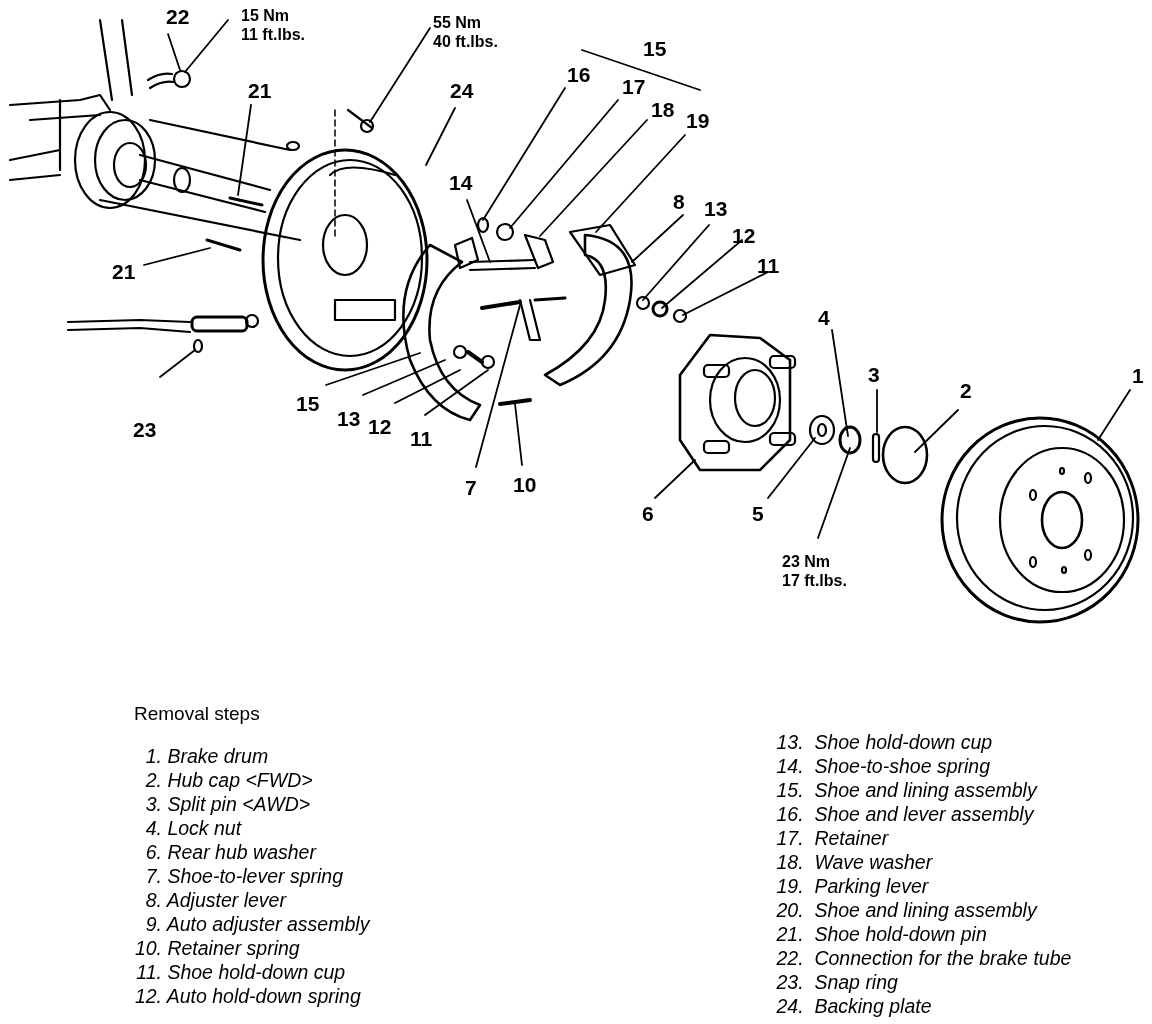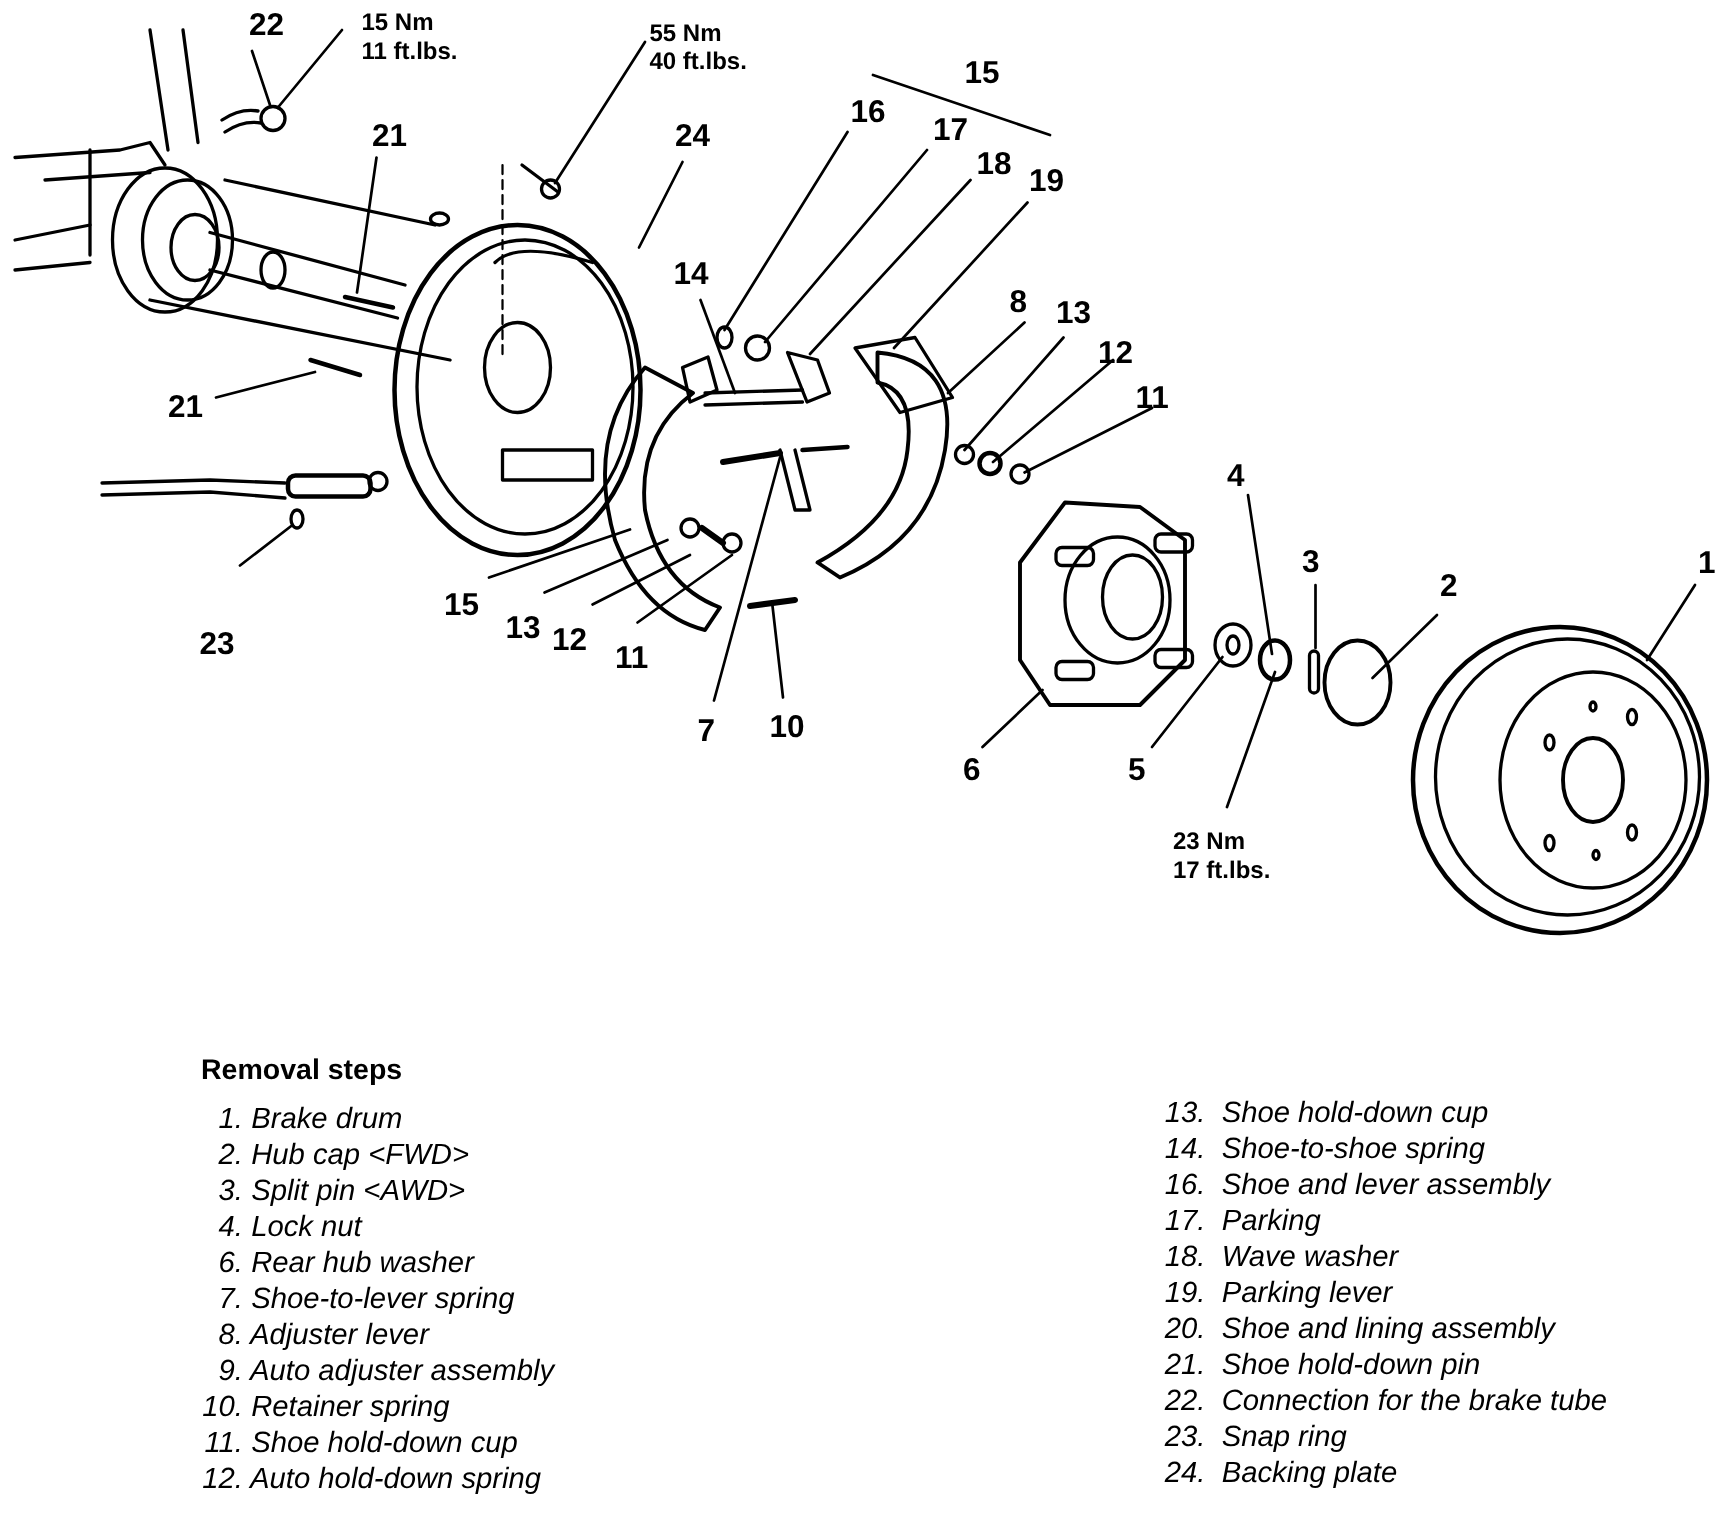--- a/index.html
+++ b/index.html
@@ -2,21 +2,21 @@
 <html><head>
 <meta charset="utf-8">
 <style>
   html, body { margin: 0; padding: 0; background: #ffffff; }
   body { width: 1152px; height: 1024px; position: relative; overflow: hidden;
          font-family: "Liberation Sans", "DejaVu Sans", sans-serif; color: #000; }
   #diagram { position: absolute; left: 0; top: 0; width: 1152px; height: 680px; }
   .callout { position: absolute; font-weight: bold; font-size: 21px; line-height: 1; letter-spacing: 0px; }
   .torque { position: absolute; font-weight: bold; font-size: 16px; line-height: 19px; }
   .legend { position: absolute; font-size: 19.5px; line-height: 24px; }
-  .legend .title { font-weight: bold; font-size: 19px; margin-bottom: 8px; }
+  .legend .title { font-weight: normal; font-size: 19px; margin-bottom: 18px; }
   .legend .row { white-space: pre; font-style: italic; }
   .legend .num { display: inline-block; text-align: right; }
   #legend-left { left: 134px; top: 702px; }
   #legend-left .num { width: 28px; }
   #legend-right { left: 771px; top: 730px; }
   #legend-right .num { width: 38px; text-align: center; }
 </style>
 </head>
 <body>
 
@@ -216,22 +216,23 @@
   <div class="row"><span class="num">8.</span> <span>Adjuster lever</span></div>
   <div class="row"><span class="num">9.</span> <span>Auto adjuster assembly</span></div>
   <div class="row"><span class="num">10.</span> <span>Retainer spring</span></div>
   <div class="row"><span class="num">11.</span> <span>Shoe hold-down cup</span></div>
   <div class="row"><span class="num">12.</span> <span>Auto hold-down spring</span></div>
 </div>
 
 <div class="legend" id="legend-right">
   <div class="row"><span class="num">13.</span> <span>Shoe hold-down cup</span></div>
   <div class="row"><span class="num">14.</span> <span>Shoe-to-shoe spring</span></div>
+  <div class="row"><span class="num">15.</span> <span>Shoe and lining assembly</span></div>
   <div class="row"><span class="num">16.</span> <span>Shoe and lever assembly</span></div>
-  <div class="row"><span class="num">17.</span> <span>Parking</span></div>
+  <div class="row"><span class="num">17.</span> <span>Retainer</span></div>
   <div class="row"><span class="num">18.</span> <span>Wave washer</span></div>
   <div class="row"><span class="num">19.</span> <span>Parking lever</span></div>
   <div class="row"><span class="num">20.</span> <span>Shoe and lining assembly</span></div>
   <div class="row"><span class="num">21.</span> <span>Shoe hold-down pin</span></div>
   <div class="row"><span class="num">22.</span> <span>Connection for the brake tube</span></div>
   <div class="row"><span class="num">23.</span> <span>Snap ring</span></div>
   <div class="row"><span class="num">24.</span> <span>Backing plate</span></div>
 </div>
 
 </body></html>

